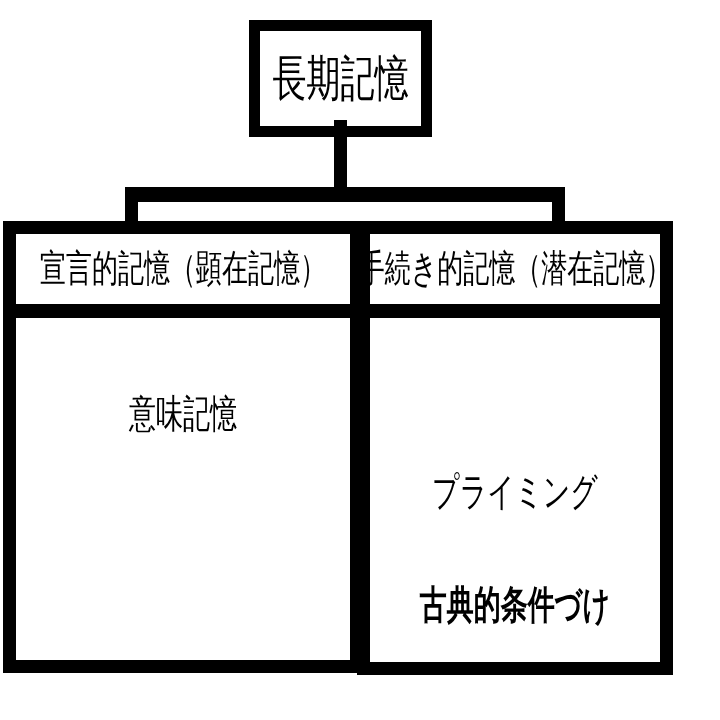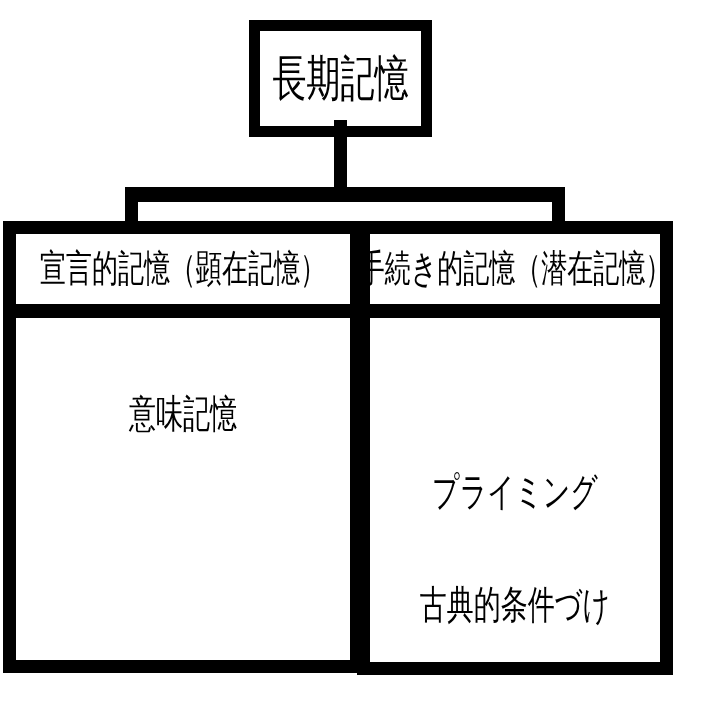--- a/index.html
+++ b/index.html
@@ -73,21 +73,21 @@
     position: absolute;
     left: 0; right: 0;
     text-align: center;
   }
   .item .jp { font-size: 27px; }
   
   .item-l0 { top: 81px; }
   .item-l1 { top: 215px; }
   .item-r0 { top: 32px; }
   .item-r1 { top: 142px; margin-top: 17px; }
-  .item-r2 { top: 272px; }
+  .item-r2 { top: 272px; font-weight: bold; }
 </style>
 </head>
 <body>
 
 <div class="canvas">
 
   <div class="root-box">
     <span class="jp">長期記憶</span>
   </div>
 

